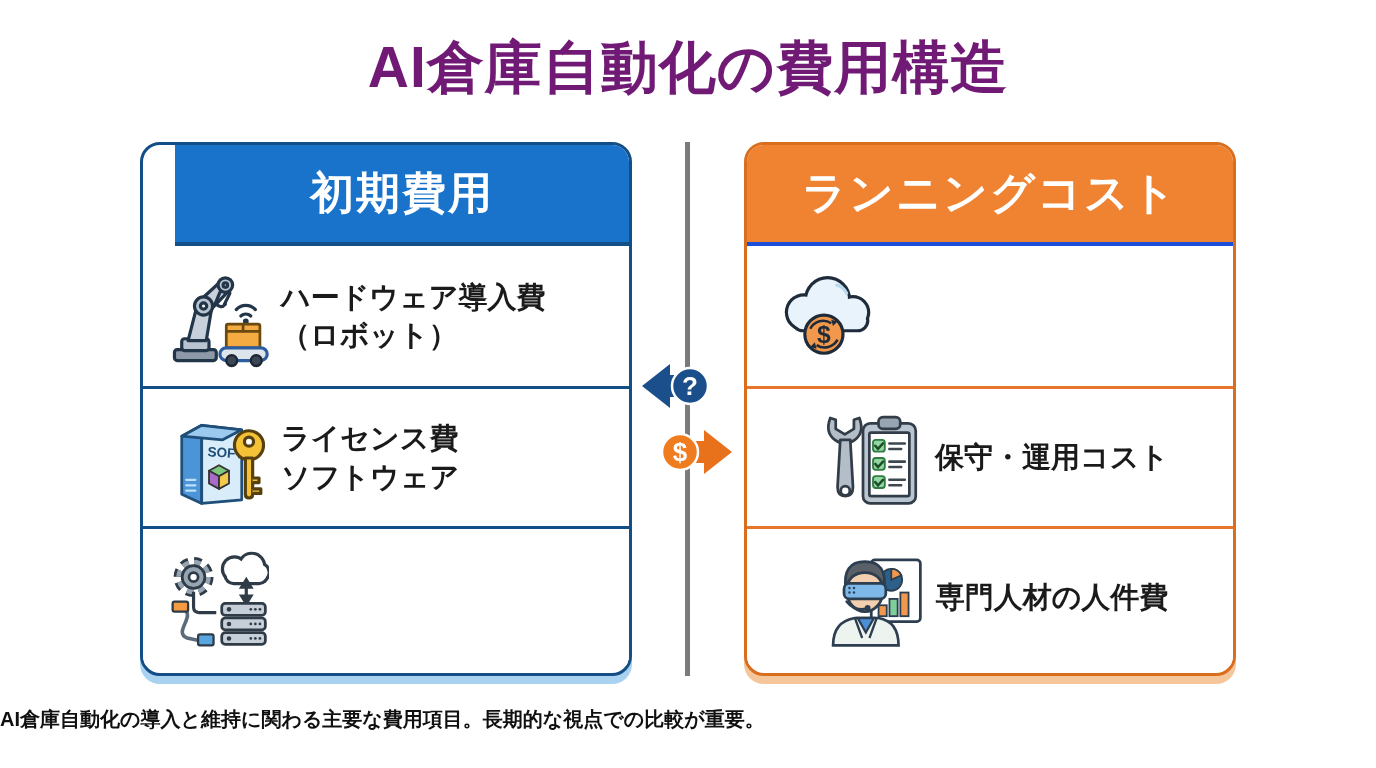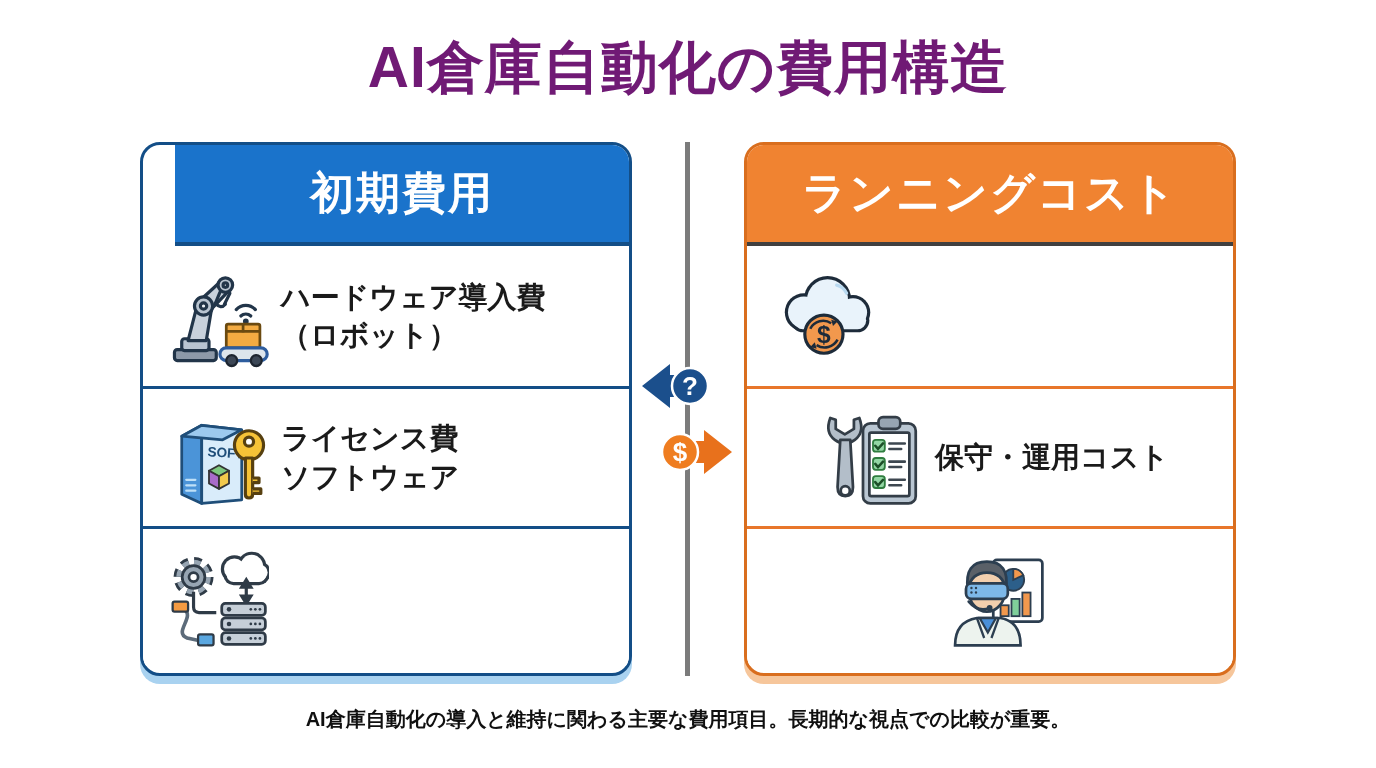--- a/index.html
+++ b/index.html
@@ -21,21 +21,21 @@
     box-sizing:border-box;overflow:hidden;
   }
   .panel.left{left:140px;border-color:#134e87;box-shadow:0 8px 0 #a9d2f0;}
   .panel.right{left:744px;border-color:#d96e1e;box-shadow:0 8px 0 #f6c69b;}
 
   .panel-header{
     height:97px;display:flex;align-items:center;justify-content:center;
     font-size:44px;font-weight:800;color:#ffffff;letter-spacing:2px;
   }
   .panel.left  .panel-header{background:#1a73cb;border-bottom:4px solid #134e87;margin-left:32px;}
-  .panel.right .panel-header{background:#f08331;border-bottom:4px solid #404040;}
+  .panel.right .panel-header{background:#f08331;border-bottom:4px solid #1d4ed8;}
 
   .row{
     height:140px;display:flex;align-items:center;
     padding:0 14px 0 26px;gap:12px;box-sizing:border-box;background:#ffffff;
   }
   .panel.left  .row + .row{border-top:3px solid #134e87;}
   .panel.right .row + .row{border-top:3px solid #e8762a;justify-content:center;}
 
   .icon-wrap{flex:0 0 100px;width:100px;height:116px;display:flex;align-items:center;justify-content:center;}
   .label{font-size:29px;font-weight:800;color:#1a1a1a;line-height:1.32;}
@@ -43,21 +43,21 @@
   .label span:empty{display:none;}
 
   .vline{position:absolute;left:685px;top:142px;width:5px;height:534px;background:#7b7b7b;}
   .badge{position:absolute;}
   .badge.q{left:640px;top:362px;}
   .badge.d{left:622px;top:428px;}
   .badge text{font-weight:800;}
 
   .caption{
     position:absolute;top:706px;left:0;width:100%;margin:0;
-    text-align:center;font-size:20px;font-weight:700;color:#101010;
+    text-align:left;font-size:20px;font-weight:700;color:#101010;
   }
 </style>
 </head>
 <body>
 
 <div class="stage">
 
   <h1 class="title">AI倉庫自動化の費用構造</h1>
 
   <section class="panel left">
@@ -287,20 +287,24 @@
           <g fill="#2c3e50">
             <circle cx="28" cy="45" r="1.3"></circle>
               <circle cx="33" cy="45" r="1.3"></circle>
               <circle cx="28" cy="50" r="1.3"></circle>
               <circle cx="33" cy="50" r="1.3"></circle>
           </g>
           <path d="M25 60 Q35 72 48 67" fill="none" stroke="#2c3e50" stroke-width="3" stroke-linecap="round"></path>
           <circle cx="48" cy="67" r="3.2" fill="#2c3e50"></circle>
         </svg>
       </span>
+      <div class="label">
+        <span>専門人材の人件費</span>
+
+      </div>
     </div>
   </section>
 
   <div class="vline"></div>
 
   <svg class="badge q" width="72" height="48" viewBox="0 0 72 48">
     <polygon points="2,24 30,2 30,13 54,13 54,35 30,35 30,46" fill="#1b4f8c"></polygon>
     <circle cx="50" cy="24" r="18" fill="#1b4f8c" stroke="#ffffff" stroke-width="2.5"></circle>
     <text x="50" y="33" font-size="26" text-anchor="middle" fill="#ffffff">?</text>
   </svg>

